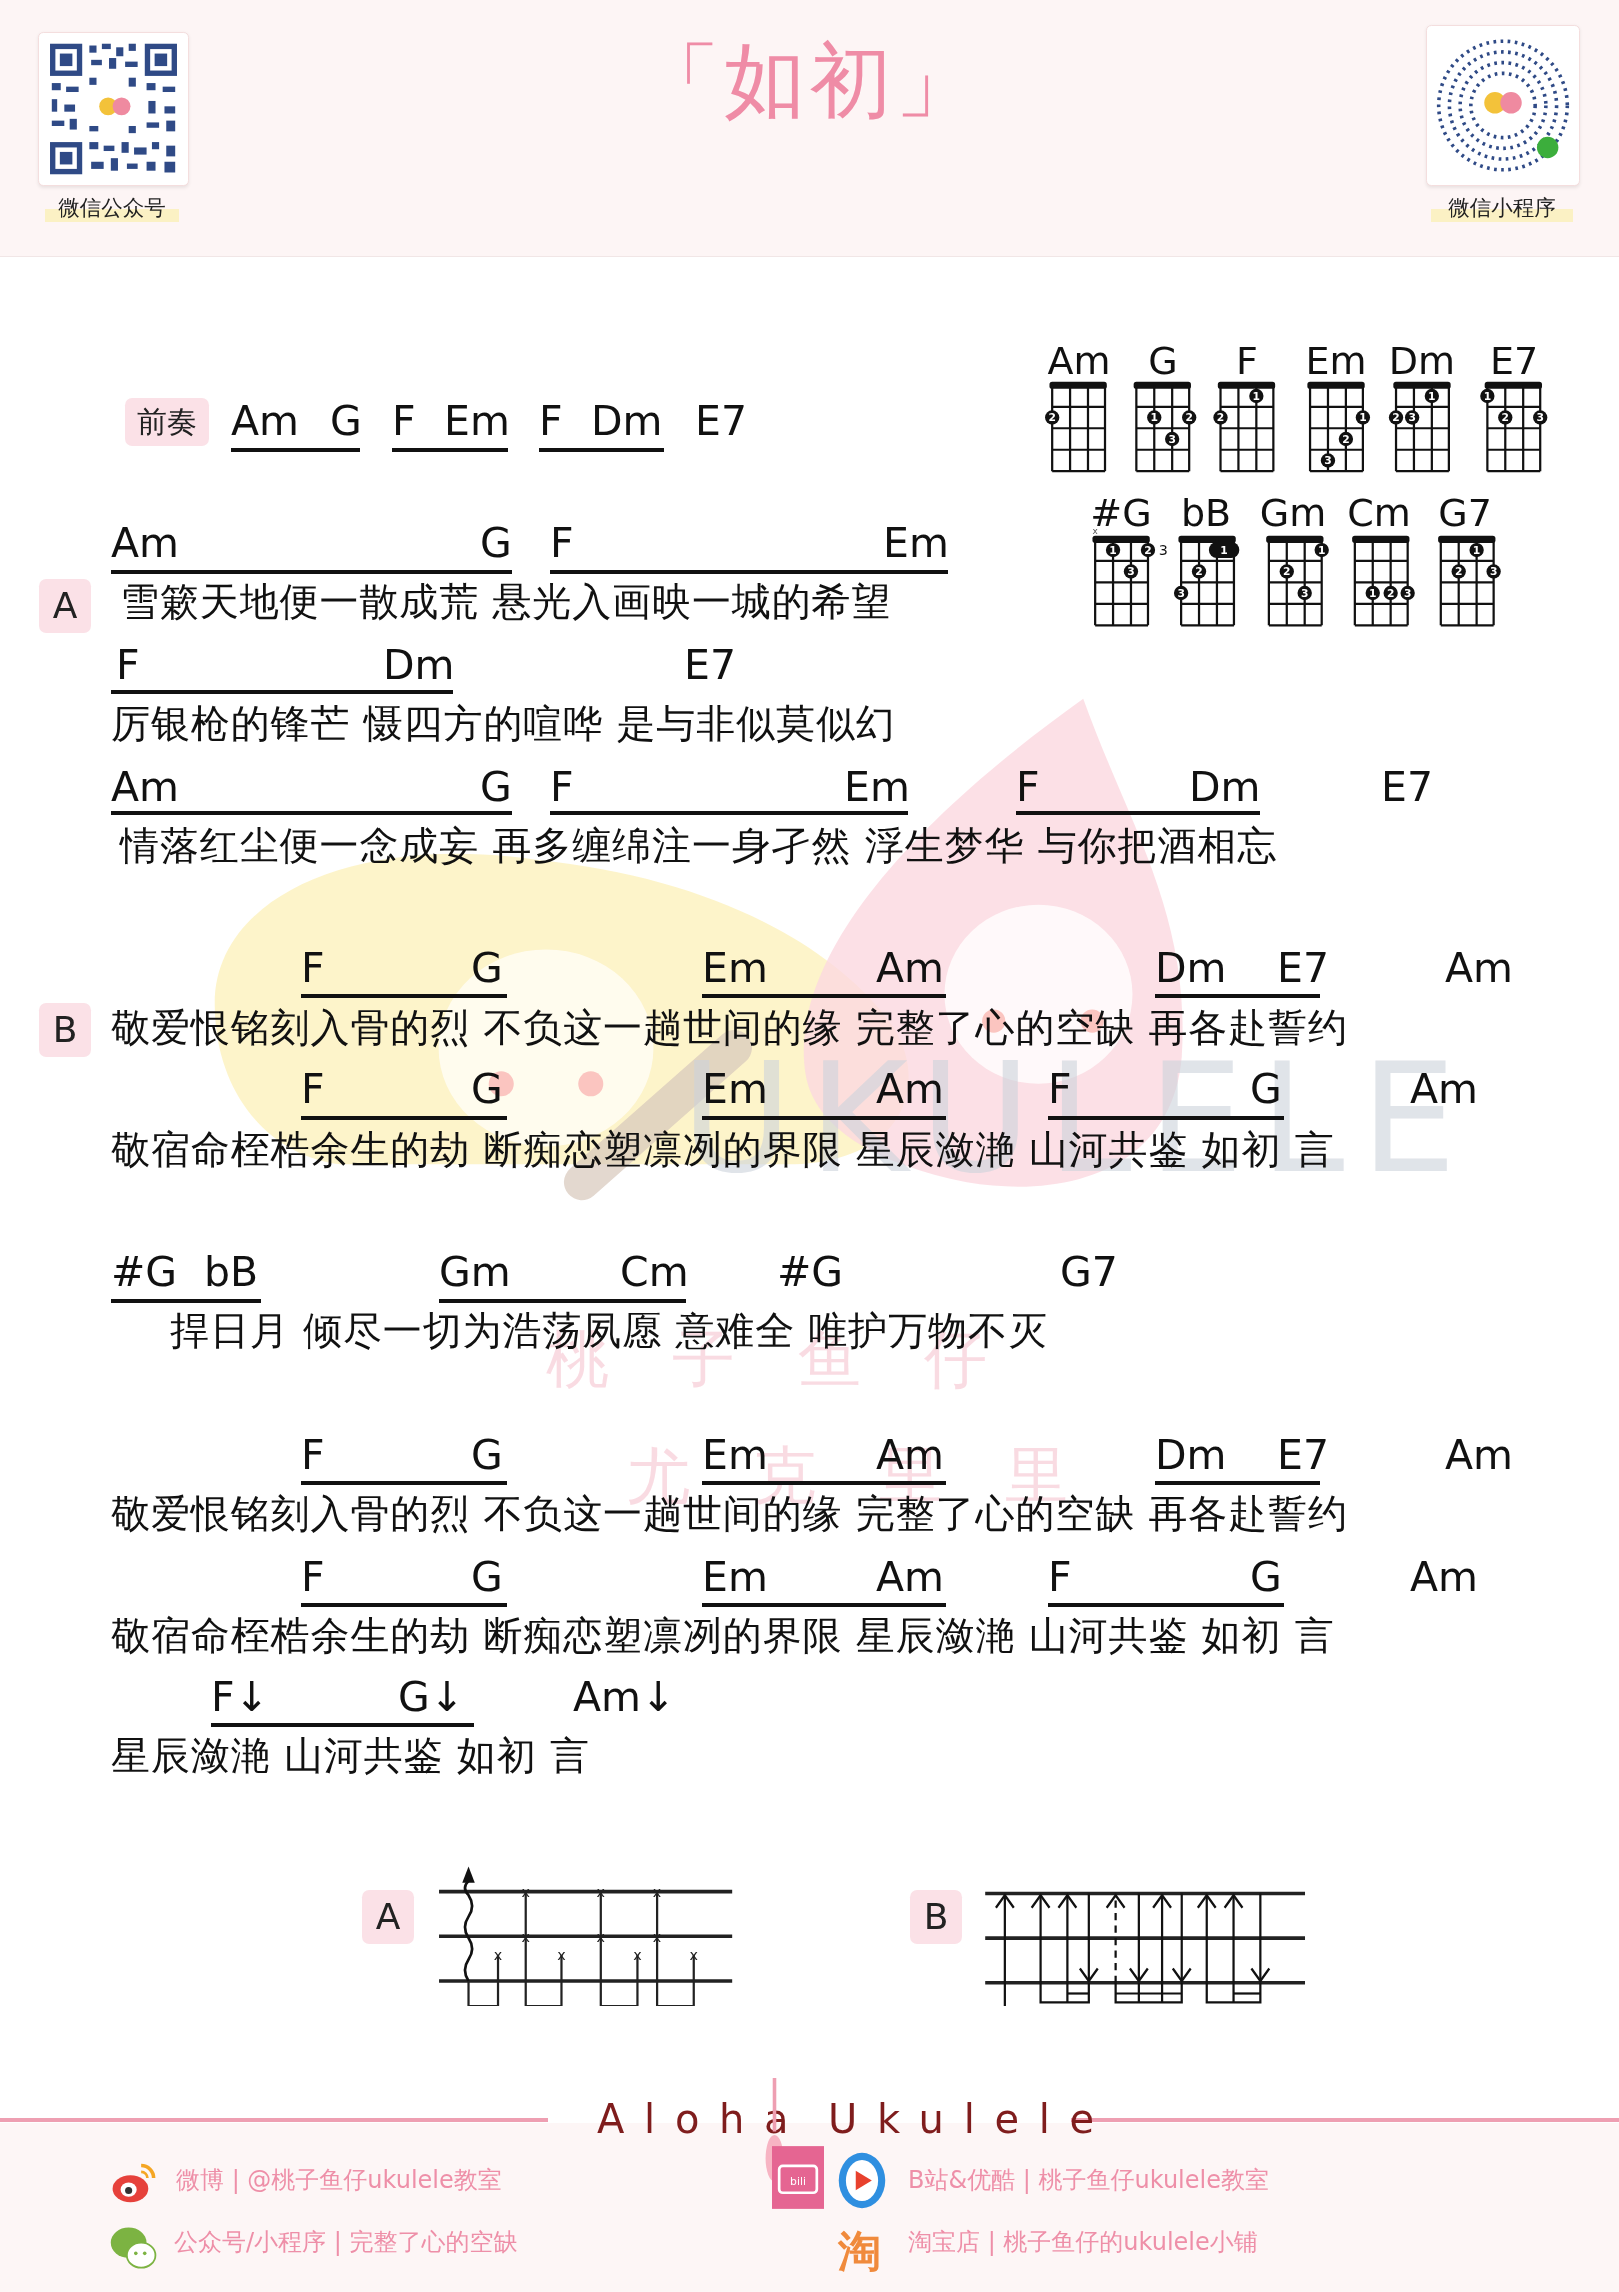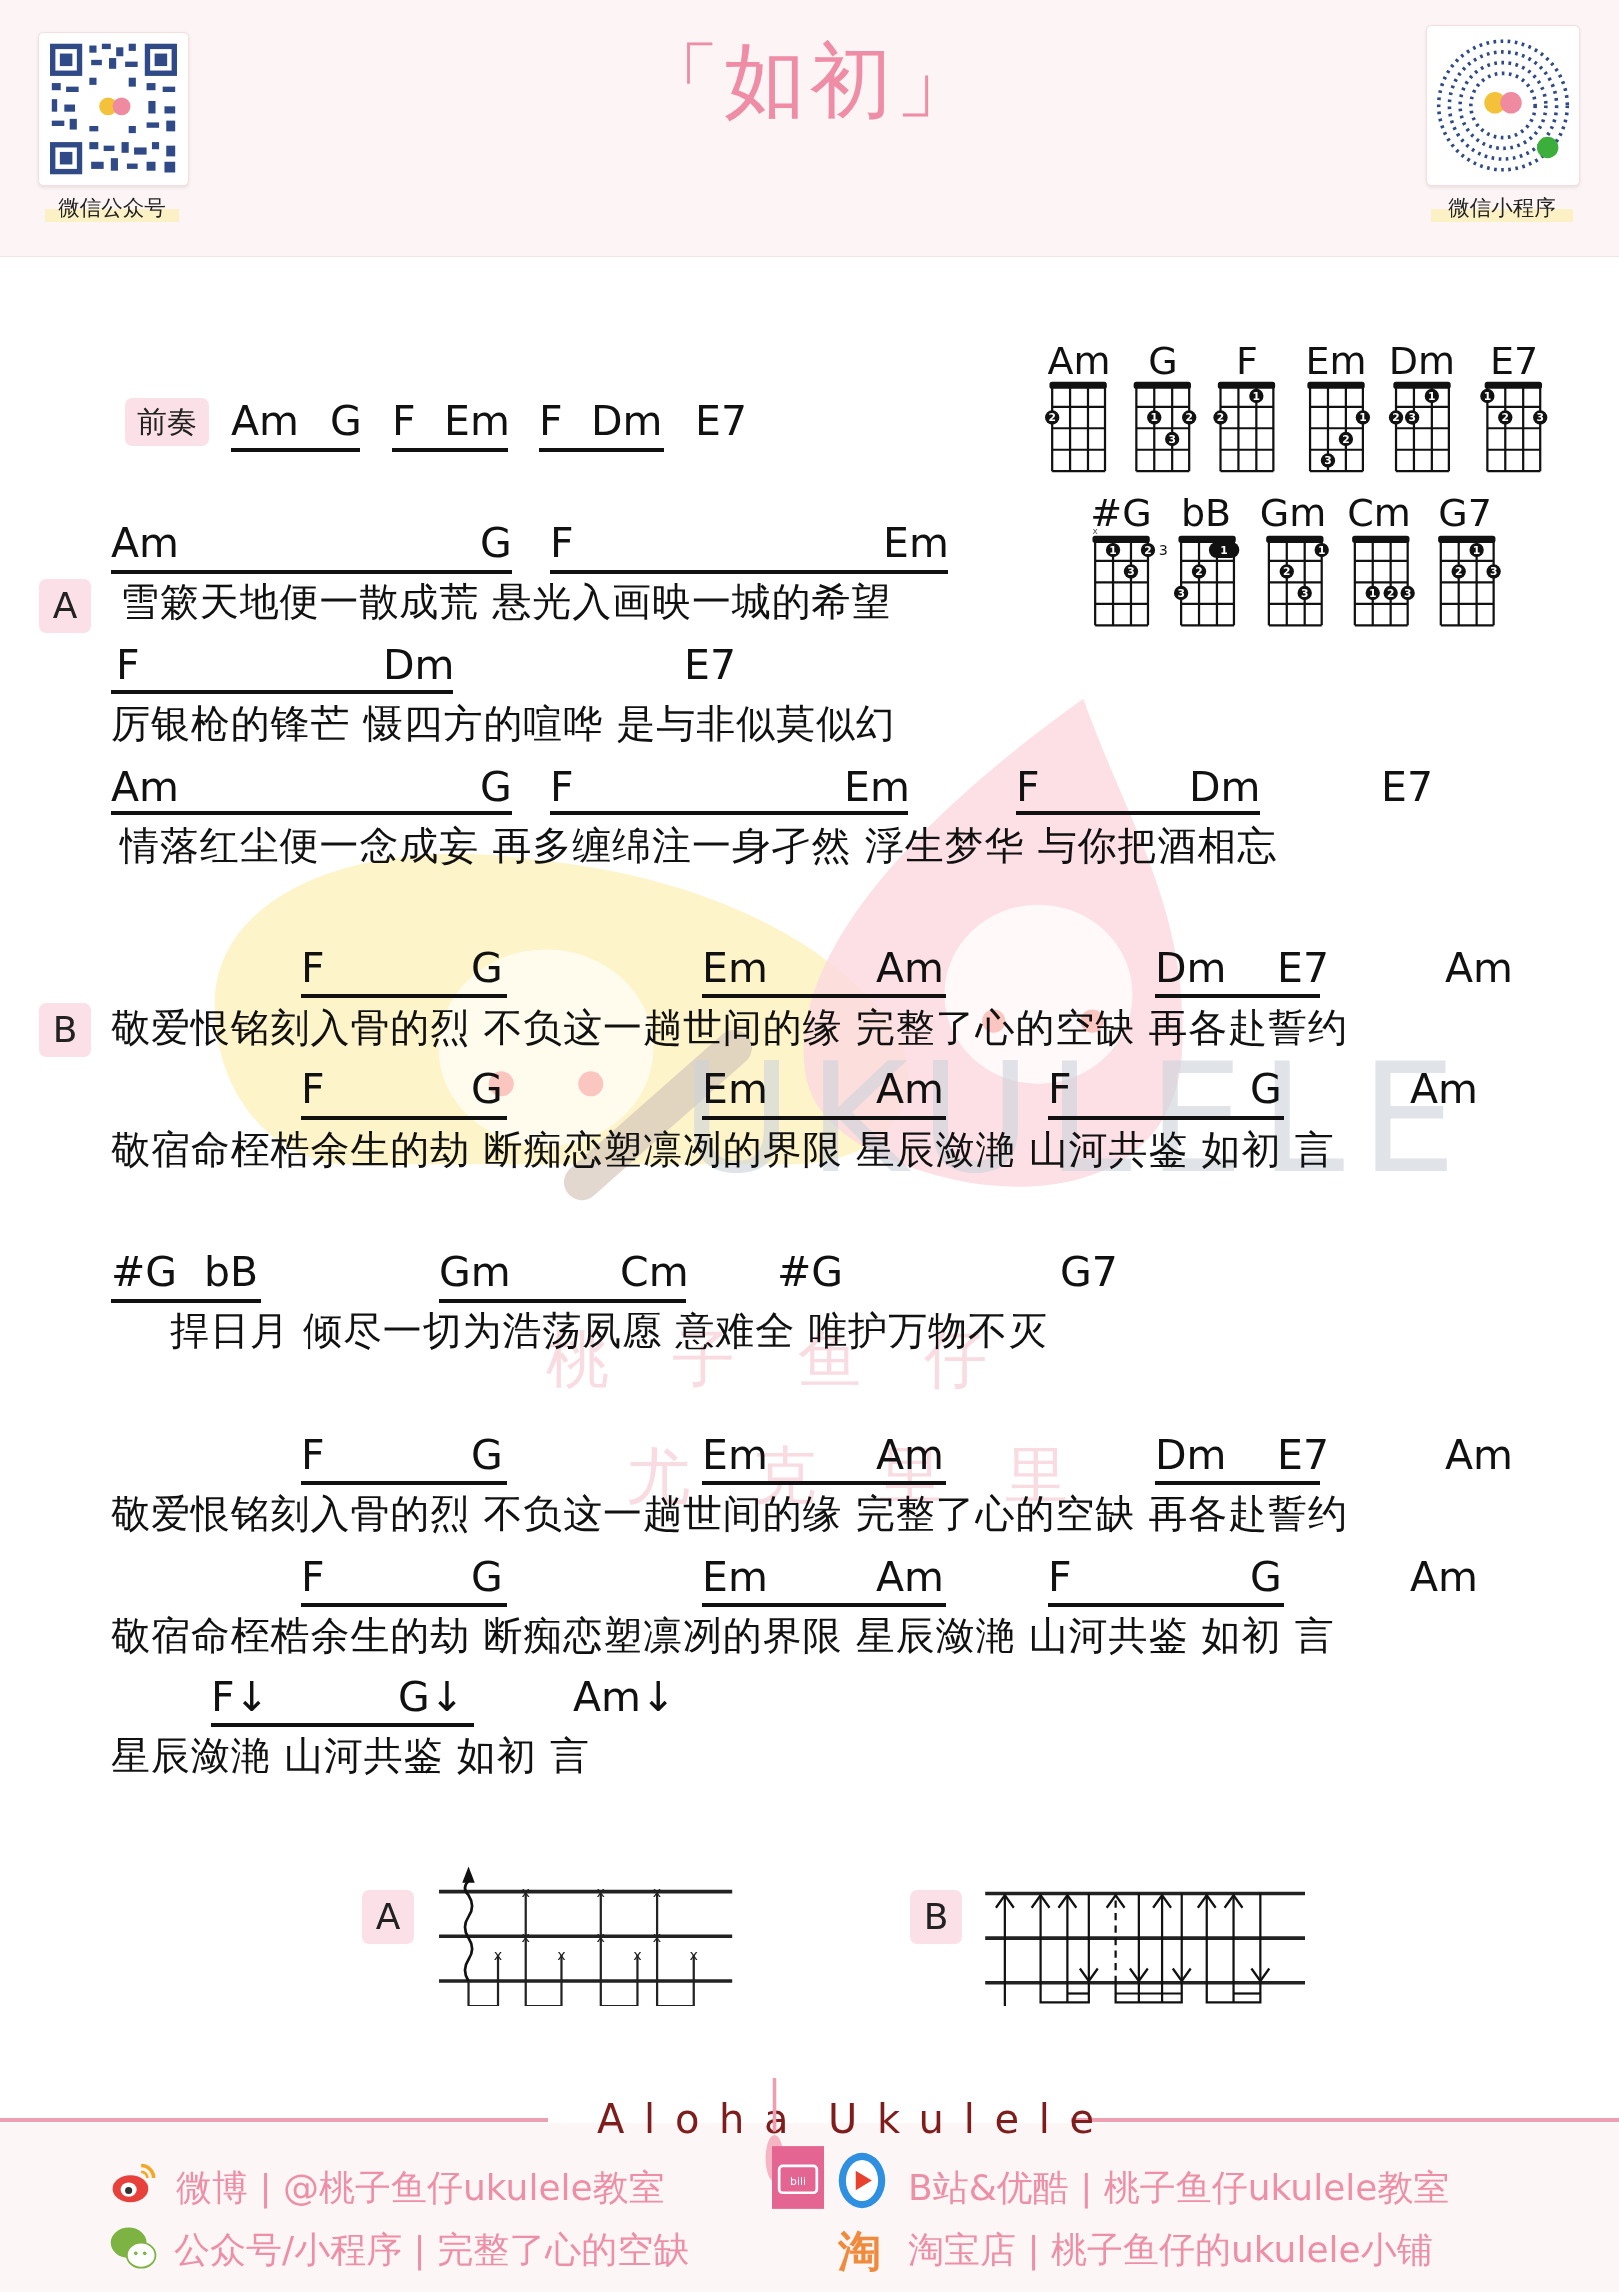--- a/index.html
+++ b/index.html
@@ -13,21 +13,21 @@
   .chord{position:absolute;font-size:41px;font-family:"DejaVu Sans","Liberation Sans",sans-serif;color:#111;line-height:1;white-space:nowrap;}
   .uline{position:absolute;height:3.6px;background:#111;}
   .lyric{position:absolute;font-size:39px;line-height:1;white-space:nowrap;color:#111;letter-spacing:0.9px;}
   .sec-badge{position:absolute;background:#fbe1e7;border-radius:7.2px;color:#222;font-size:36px;text-align:center;}
   .intro-badge{position:absolute;background:#fbe1e7;border-radius:7.2px;color:#222;font-size:30px;text-align:center;}
   .cd-label{position:absolute;font-size:38px;color:#111;text-align:center;line-height:1;}
   .grid{position:absolute;}
   .footer-band{position:absolute;left:0;top:2123px;width:1619px;height:170px;background:#fdf6f6;}
   .foot-line{position:absolute;height:3.6px;background:#ee9fb2;top:2118px;}
   .aloha{position:absolute;top:2096px;font-size:40px;color:#7f1d1d;letter-spacing:19.7px;margin-left:20px;}
-  .social{position:absolute;font-size:36px;color:#ee8fa8;white-space:nowrap;}
+  .social{position:absolute;font-size:24px;color:#ee8fa8;white-space:nowrap;}
   .wm{position:absolute;color:#f8d3dc;font-size:63px;opacity:0.8;letter-spacing:63px;}
 </style>
 </head>
 <body>
 
 <div id="header">
 
   <div class="qr-card" style="left:38px;top:32px;width:149px;height:152px;">
     <svg width="149" height="152" viewBox="0 0 166 170">
       <rect x="10" y="10" width="146" height="150" fill="#fff"></rect>

